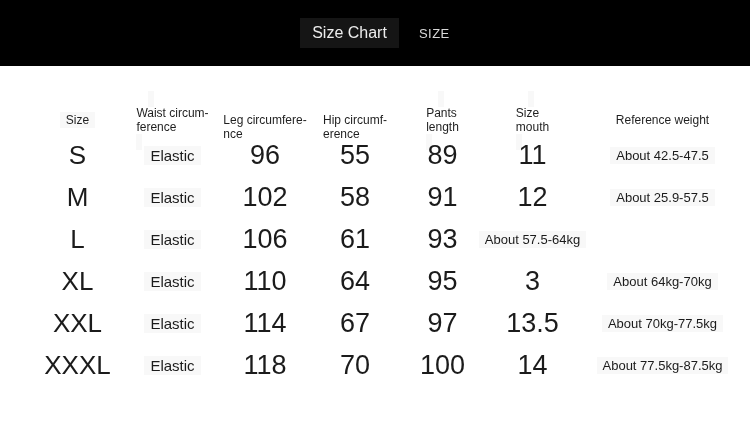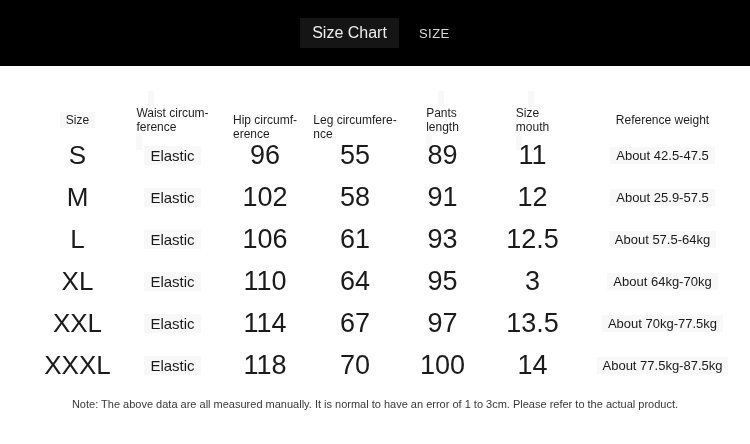--- a/index.html
+++ b/index.html
@@ -66,28 +66,28 @@
         <span class="chip">Size</span>
       </div>
       <div class="hcell">
         <span class="hwrap chip">
           <span class="hline">Waist circum-</span>
           <span class="hline">ference</span>
         </span>
       </div>
       <div class="hcell">
         <span class="hwrap">
-          <span class="hline">Hip circumf-</span>
-          <span class="hline">erence</span>
+          <span class="hline">Leg circumfere-</span>
+          <span class="hline">nce</span>
         </span>
       </div>
       <div class="hcell">
         <span class="hwrap">
-          <span class="hline">Leg circumfere-</span>
-          <span class="hline">nce</span>
+          <span class="hline">Hip circumf-</span>
+          <span class="hline">erence</span>
         </span>
       </div>
       <div class="hcell">
         <span class="hwrap chip">
           <span class="hline">Pants</span>
           <span class="hline">length</span>
         </span>
       </div>
       <div class="hcell">
         <span class="hwrap chip">
@@ -119,21 +119,20 @@
       <div class="cell-num">12</div>
       <div class="cell-weight"><span class="chip">About 25.9-57.5</span></div>
     </div>
 
     <div class="grid-row data-row">
       <div class="cell-size">L</div>
       <div class="cell-elastic"><span class="chip">Elastic</span></div>
       <div class="cell-num">106</div>
       <div class="cell-num">61</div>
       <div class="cell-num">93</div>
-      <div class="cell-num">12.5</div>
       <div class="cell-weight"><span class="chip">About 57.5-64kg</span></div>
     </div>
 
     <div class="grid-row data-row">
       <div class="cell-size">XL</div>
       <div class="cell-elastic"><span class="chip">Elastic</span></div>
       <div class="cell-num">110</div>
       <div class="cell-num">64</div>
       <div class="cell-num">95</div>
       <div class="cell-num">3</div>
@@ -155,15 +154,14 @@
       <div class="cell-elastic"><span class="chip">Elastic</span></div>
       <div class="cell-num">118</div>
       <div class="cell-num">70</div>
       <div class="cell-num">100</div>
       <div class="cell-num">14</div>
       <div class="cell-weight"><span class="chip">About 77.5kg-87.5kg</span></div>
     </div>
 
   </div>
 
-  <div class="note">Note: The above data are all measured manually. It is normal to have an error of 1 to 3cm. Please refer to the actual product.</div>
 
 </div>
 
 </body></html>

